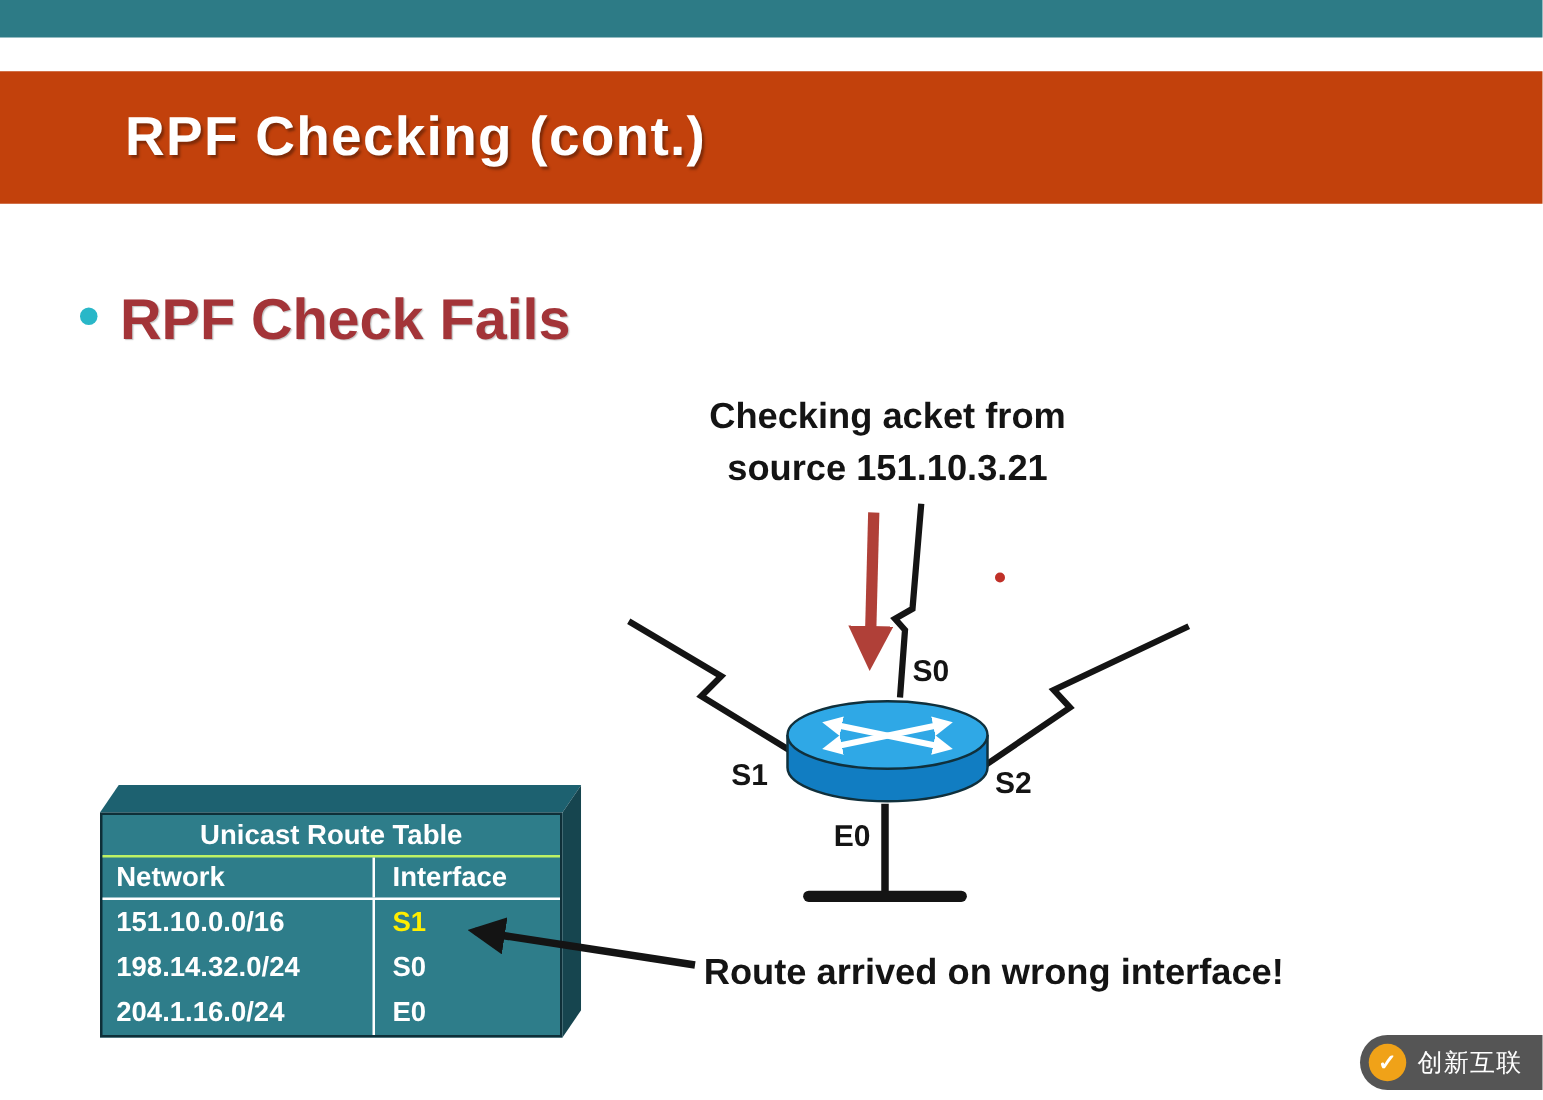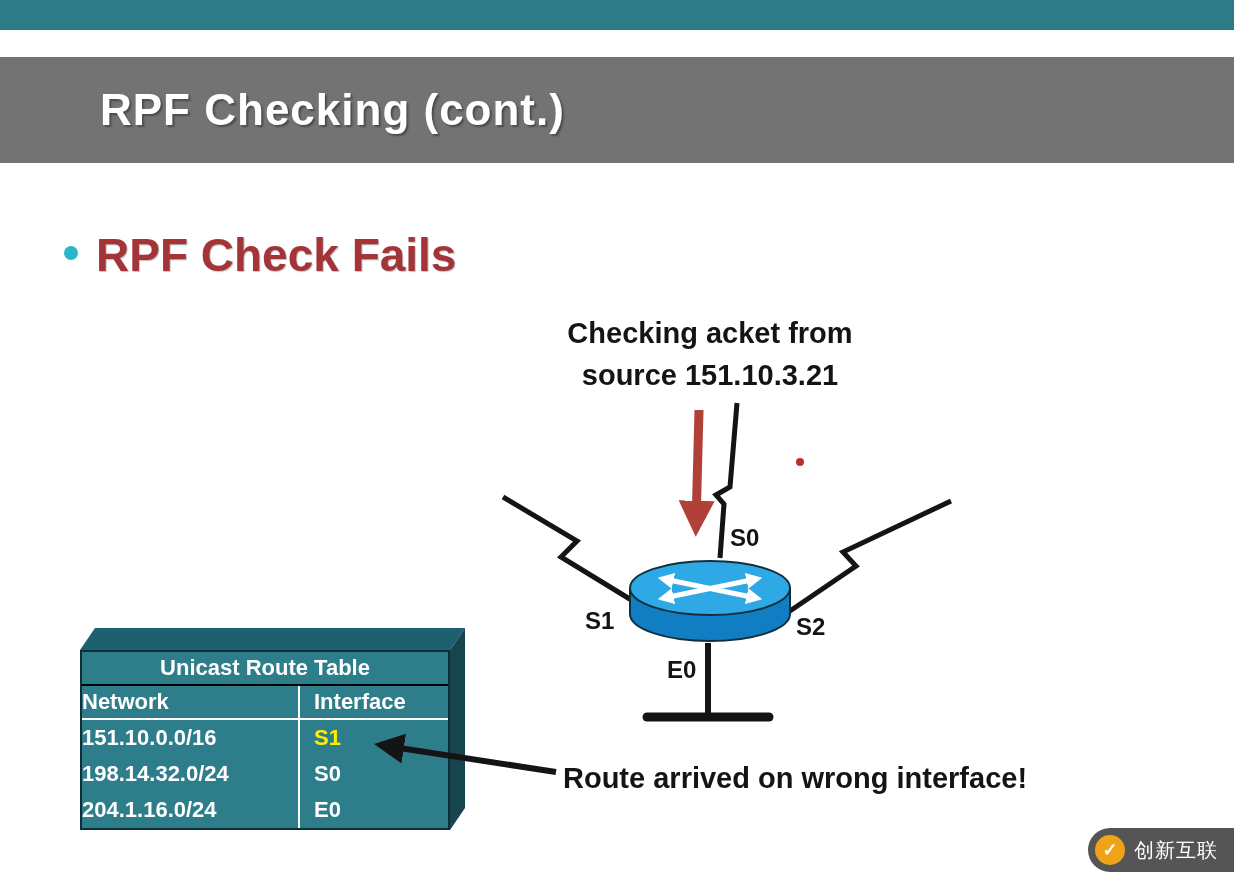--- a/index.html
+++ b/index.html
@@ -12,21 +12,21 @@
   }
   .slide { position: absolute; top: 0; left: 0; width: 1234px; height: 880px; }
 
   
   .top-strip {
     position: absolute; top: 0; left: 0; width: 100%; height: 30px;
     background: #2d7b86;
   }
   .header-bar {
     position: absolute; top: 57px; left: 0; width: 100%; height: 106px;
-    background: #737373;
+    background: #c2410c;
     display: flex; align-items: center;
   }
   .header-title {
     margin-left: 100px;
     font-size: 44px; font-weight: bold; color: #ffffff;
     letter-spacing: 1px;
     text-shadow: 2px 2px 2px rgba(0,0,0,0.35);
   }
 
   
@@ -88,28 +88,28 @@
     position: absolute; top: 22px; left: 0;
     width: 370px; height: 180px;
     background: #2e7d8a;
     border: 2px solid #0e2f38;
     display: flex; flex-direction: column;
     color: #ffffff; font-weight: bold; font-size: 22px;
   }
   .rt-title {
     height: 34px; flex: 0 0 auto;
     display: flex; align-items: center; justify-content: center;
-    border-bottom: 2px solid #000000;
+    border-bottom: 2px solid #bef264;
   }
   .rt-header { height: 34px; flex: 0 0 auto; display: flex; border-bottom: 2px solid #ffffff; }
   .rt-row { flex: 1; display: flex; }
   .rt-col-network {
     width: 218px; flex: 0 0 auto;
     border-right: 2px solid #ffffff;
-    display: flex; align-items: center; padding-left: 0;
+    display: flex; align-items: center; padding-left: 11px;
   }
   .rt-col-interface {
     flex: 1; display: flex; align-items: center; padding-left: 14px;
   }
 
   
   .watermark {
     position: absolute; right: 0; bottom: 8px; height: 44px;
     background: rgba(47,47,47,0.82);
     border-radius: 22px 0 0 22px;

